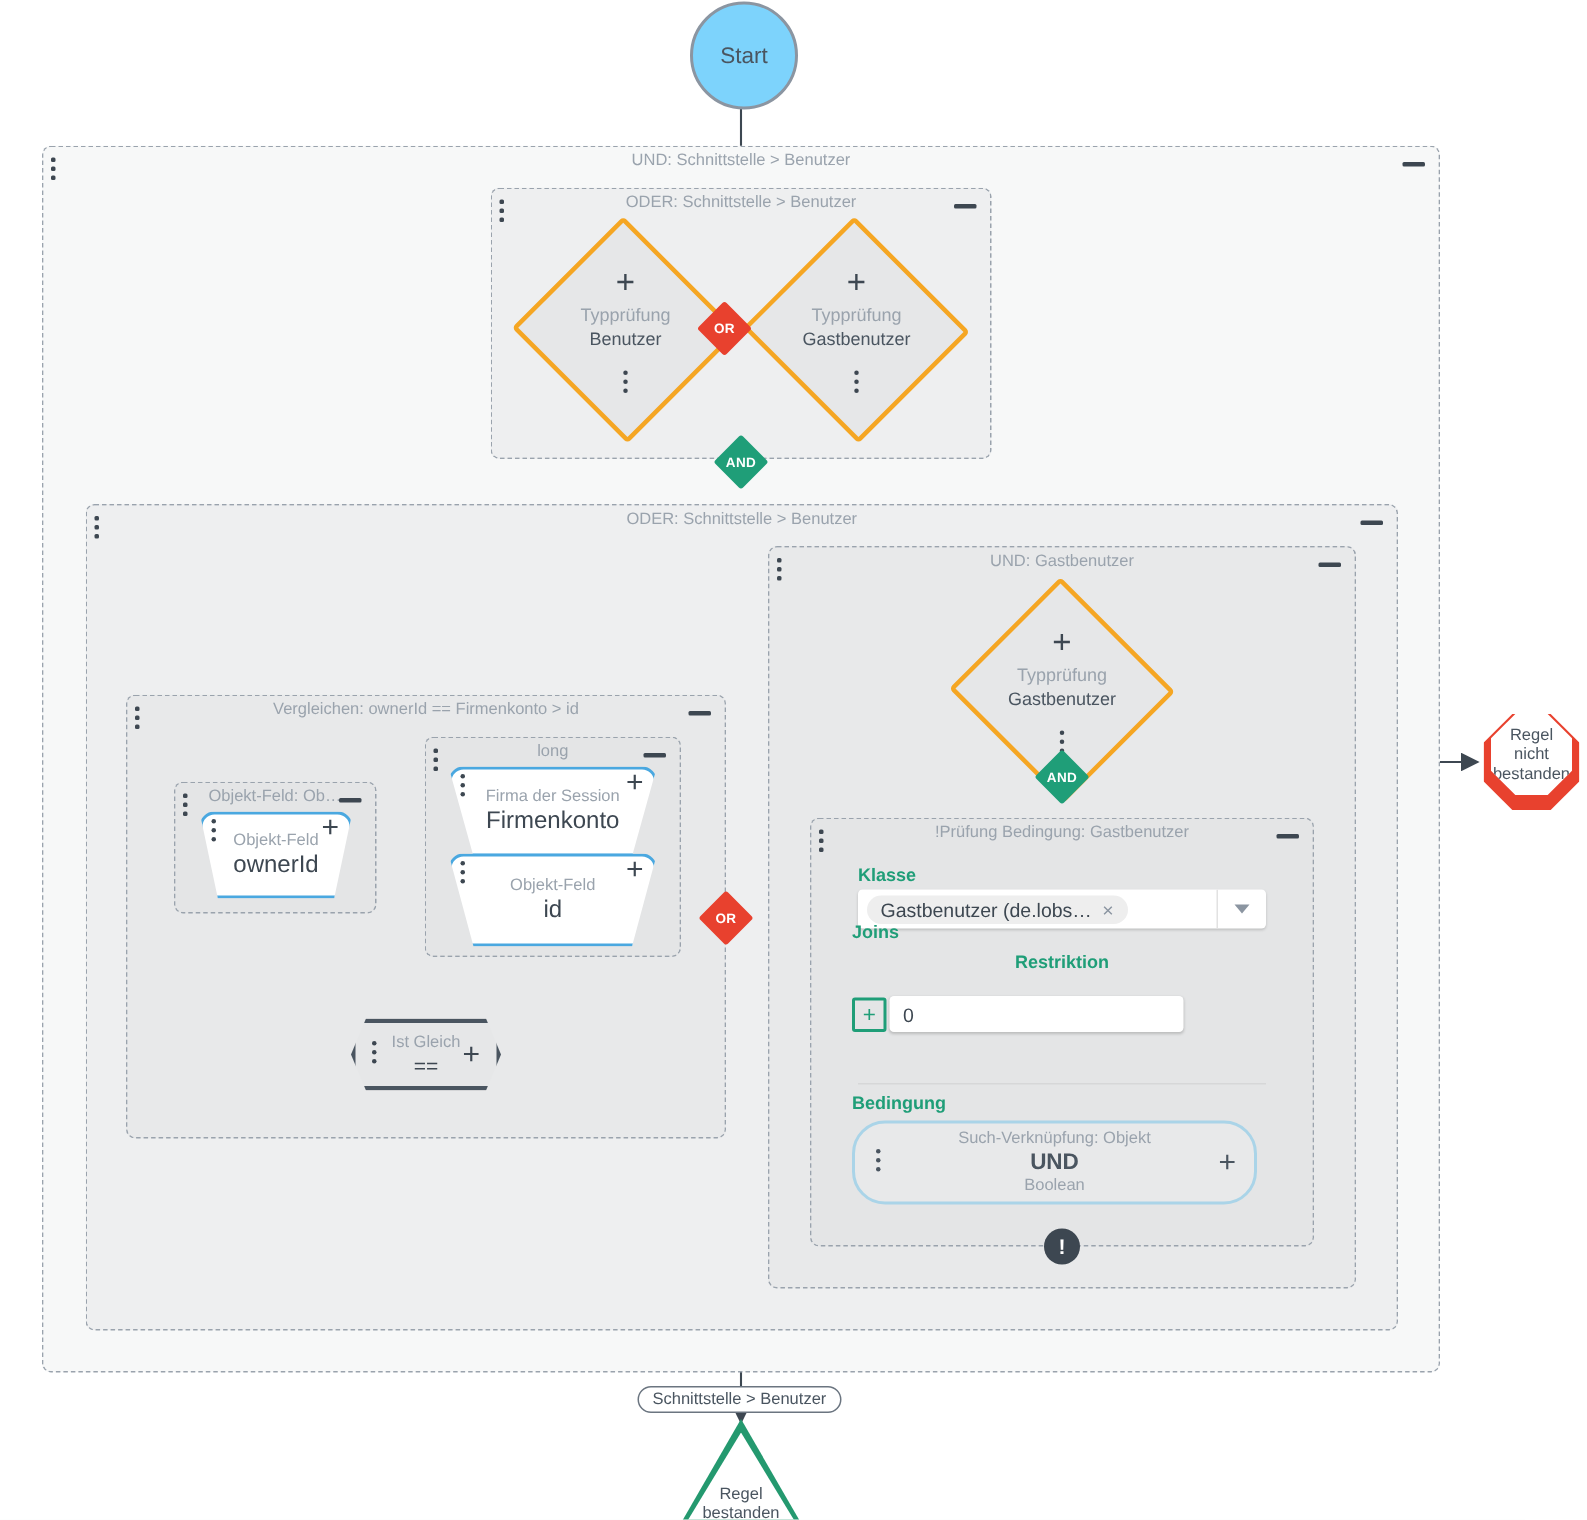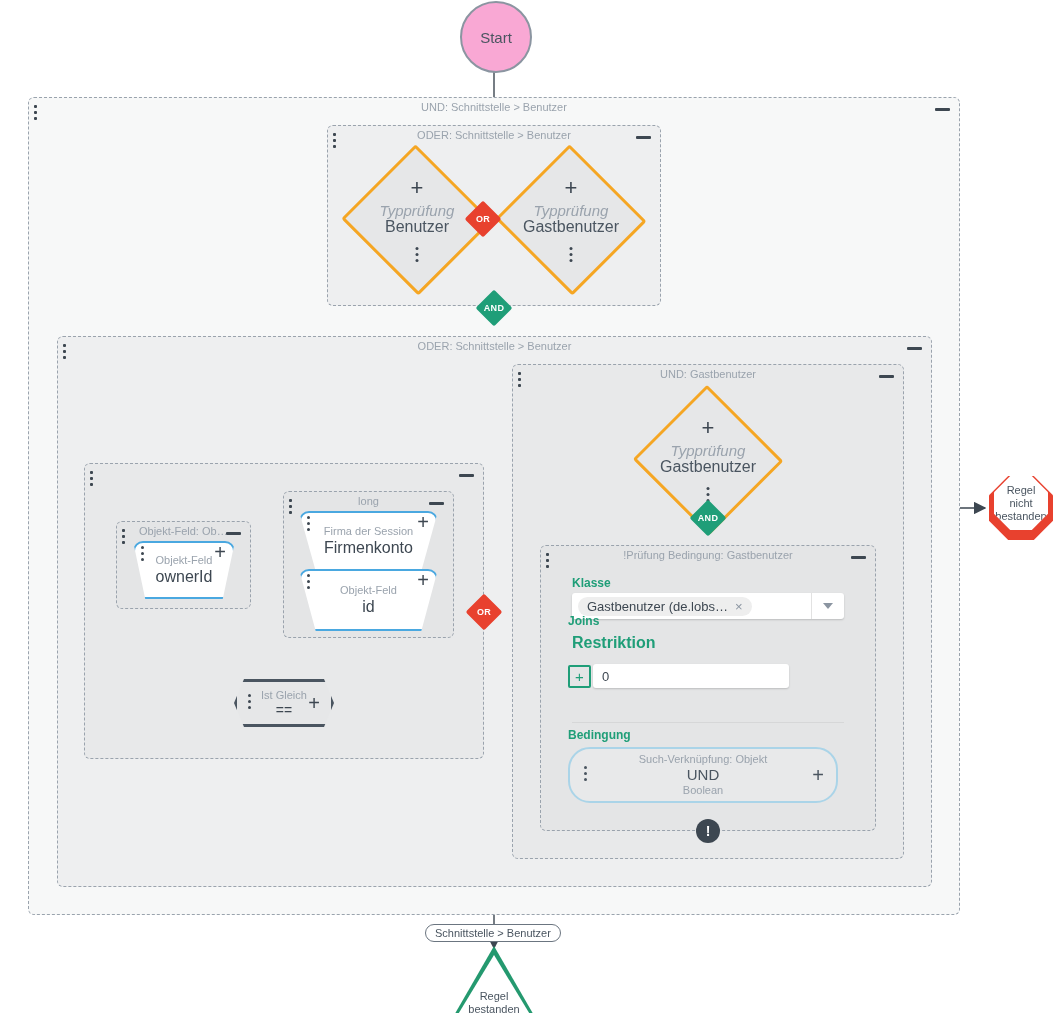--- a/index.html
+++ b/index.html
@@ -24,22 +24,22 @@
   .lv2{background:#e8e9ea;}
   .lv3{background:#e4e5e6;}
 
   
   .diamond{position:absolute;}
   .diamond .dshape{position:absolute;left:50%;top:50%;width:70.7%;height:70.7%;
     transform:translate(-50%,-50%) rotate(45deg);
     border:3px solid #f5a623;background:#e6e7e8;border-radius:3px;}
   .diamond .dinner{position:absolute;inset:0;display:flex;flex-direction:column;
     align-items:center;justify-content:center;}
-  .d-sub{font-size:15px;color:#9aa3ad;line-height:13px;font-style:italic;}
-  .d-main{font-size:16px;color:#4a5560;line-height:19px;}
+  .d-sub{font-size:12px;color:#9aa3ad;line-height:13px;}
+  .d-main{font-size:12px;color:#4a5560;line-height:19px;}
   .d-plus{position:absolute;top:22%;left:50%;transform:translateX(-50%);font-size:22px;color:#3d4751;line-height:14px;}
   .d-dots{position:absolute;bottom:18%;left:50%;transform:translateX(-50%);}
   .d-dots i{display:block;width:3px;height:3px;background:#3d4751;margin:3px auto;border-radius:50%;}
 
   
   .trap{position:absolute;}
   .trap .tshape{position:absolute;inset:0;background:#ffffff;border:2px solid #4aa8e0;
      border-radius:10px;clip-path:polygon(0% 0%,100% 0%,88% 100%,12% 100%);}
   .trap .tbody{position:absolute;inset:0;display:flex;flex-direction:column;align-items:center;justify-content:center;}
   .t-sub{font-size:11px;color:#9aa3ad;line-height:13px;}
@@ -62,57 +62,57 @@
   
   .badge{position:absolute;width:26px;height:26px;}
   .badge .bs{position:absolute;inset:0;transform:rotate(45deg);border-radius:2px;}
   .badge .bt{position:absolute;inset:0;display:flex;align-items:center;justify-content:center;
      font-size:9px;font-weight:bold;color:#ffffff;letter-spacing:.3px;}
   .badge.or .bs{background:#e8412e;}
   .badge.and .bs{background:#1f9e78;}
 
   
   .start-node{position:absolute;width:68px;height:68px;border-radius:50%;
-     border:2px solid #8b95a1;background:#f9a8d4;display:flex;align-items:center;justify-content:center;
+     border:2px solid #8b95a1;background:#7dd3fc;display:flex;align-items:center;justify-content:center;
      font-size:15px;color:#4a5560;}
   .octa{position:absolute;width:64px;height:64px;background:#e8412e;
      clip-path:polygon(30% 0%,70% 0%,100% 30%,100% 70%,70% 100%,30% 100%,0% 70%,0% 30%);
      display:flex;justify-content:center;}
   .octa .oin{width:54px;height:54px;background:#fff;
      clip-path:polygon(30% 0%,70% 0%,100% 30%,100% 70%,70% 100%,30% 100%,0% 70%,0% 30%);
      display:flex;align-items:center;justify-content:center;text-align:center;
      font-size:11px;line-height:13px;color:#4a5560;}
   .tri{position:absolute;width:90px;height:78px;background:#24996f;
      clip-path:polygon(50% 0%,100% 100%,0% 100%);display:flex;align-items:flex-end;justify-content:center;}
   .tri .tin{position:absolute;left:5px;right:5px;bottom:3px;top:9px;background:#fff;
      clip-path:polygon(50% 0%,100% 100%,0% 100%);display:flex;align-items:flex-end;justify-content:center;}
   .tri .tlab{position:absolute;left:0;right:0;bottom:8px;text-align:center;font-size:11px;line-height:13px;color:#4a5560;}
   .pill{position:absolute;border:1px solid #6b7580;border-radius:11px;background:#fff;
      padding:2px 9px;font-size:11px;color:#4a5560;white-space:nowrap;}
 
   
   .flabel{position:absolute;font-size:12px;color:#1f9e78;font-weight:bold;}
-  .fcenter{position:absolute;font-size:16px;color:#1f9e78;font-weight:bold;}
+  .fcenter{position:absolute;text-align:center;font-size:12px;color:#1f9e78;font-weight:bold;}
   .select{position:absolute;display:flex;background:#fff;border-radius:3px;overflow:hidden;
      box-shadow:0 1px 2px rgba(0,0,0,.18);}
   .select .sval{flex:1;display:flex;align-items:center;padding:0 6px;}
   .chip{display:inline-flex;align-items:center;gap:7px;background:#eeeeee;border-radius:12px;
      padding:2px 9px;font-size:13px;color:#3d4751;max-width:100%;}
   .chip .x{color:#8b95a1;font-size:13px;}
   .select .sarrow{width:32px;border-left:1px solid #e2e2e2;display:flex;align-items:center;justify-content:center;}
   .caret{width:0;height:0;border-left:5px solid transparent;border-right:5px solid transparent;border-top:6px solid #8b95a1;}
   .textinput{position:absolute;background:#fff;border-radius:3px;box-shadow:0 1px 2px rgba(0,0,0,.18);
      display:flex;align-items:center;padding:0 9px;font-size:13px;color:#3d4751;}
   .plusbox{position:absolute;width:19px;height:19px;border:2px solid #1f9e78;border-radius:2px;
      display:flex;align-items:center;justify-content:center;color:#1f9e78;font-size:15px;line-height:15px;}
   .rulediv{position:absolute;height:1px;background:#d6d7d8;}
   .roundnode{position:absolute;border:2px solid #aad4e8;border-radius:22px;background:#e8e9ea;}
   .roundnode .rbody{position:absolute;inset:0;display:flex;flex-direction:column;align-items:center;justify-content:center;}
   .r-sub{font-size:11px;color:#9aa3ad;line-height:13px;}
-  .r-main{font-size:15px;color:#4a5560;line-height:18px;}
+  .r-main{font-size:15px;color:#4a5560;line-height:18px;font-weight:bold;}
   .r-third{font-size:11px;color:#9aa3ad;line-height:13px;}
   .r-plus{position:absolute;right:12px;top:50%;transform:translateY(-50%);font-size:20px;color:#4a5560;line-height:16px;}
   .r-dots{position:absolute;left:14px;top:50%;transform:translateY(-50%);}
   .r-dots i{display:block;width:3px;height:3px;background:#4a5560;margin-bottom:3px;border-radius:50%;}
   .errdot{position:absolute;width:24px;height:24px;border-radius:50%;background:#3d4751;
      display:flex;align-items:center;justify-content:center;color:#fff;font-size:14px;font-weight:bold;}
 </style>
 </head>
 <body>
 
@@ -236,20 +236,21 @@
     <div class="grp-title">ODER: Schnittstelle &gt; Benutzer</div>
     <span class="minus"></span>
   </div>
 
   <div class="grp lv2" style="left:84px;top:463px;width:400px;height:296px;">
     <span class="handle">
         <i></i>
         <i></i>
         <i></i>
       </span>
+    <div class="grp-title">Vergleichen: ownerId == Firmenkonto &gt; id</div>
     <span class="minus"></span>
   </div>
 
   <div class="grp lv3" style="left:116px;top:521px;width:135px;height:88px;">
     <span class="handle">
         <i></i>
         <i></i>
         <i></i>
       </span>
     <div class="grp-title" style="padding:0 22px;">Objekt-Feld: Obj…</div>

